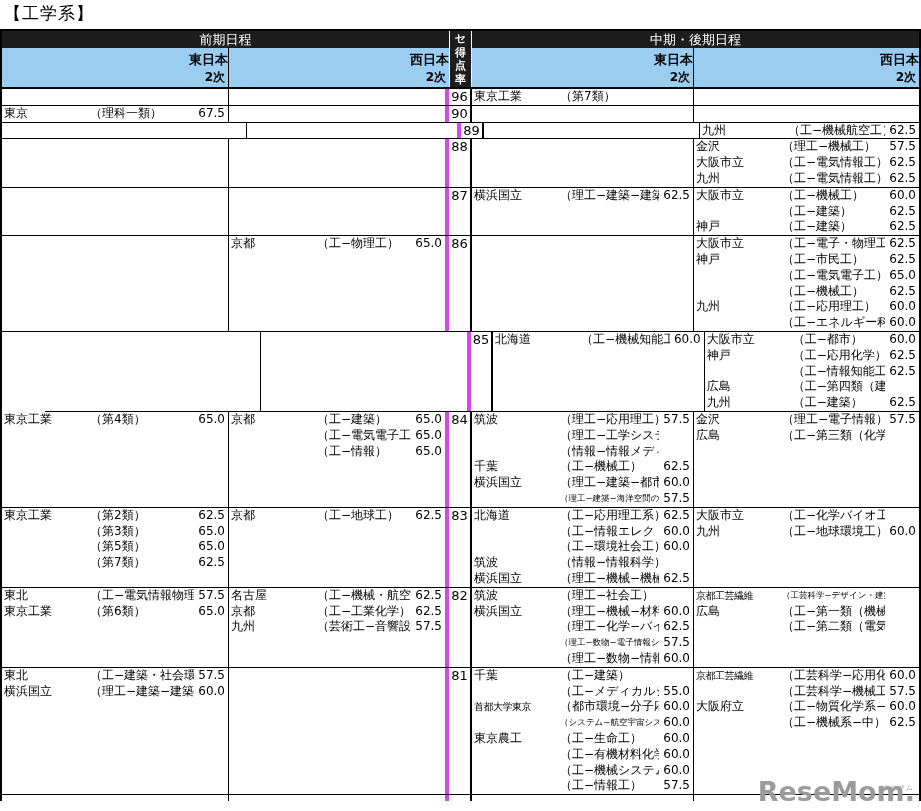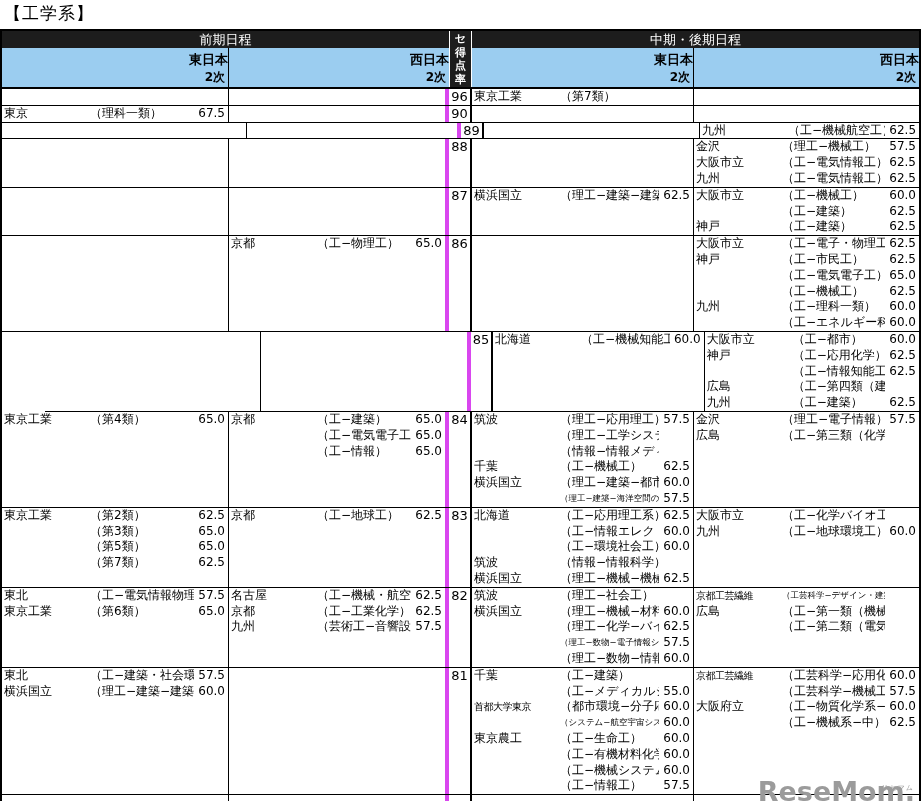--- a/index.html
+++ b/index.html
@@ -191,21 +191,21 @@
             <span class="p">（工−電気電子工）</span>
             <span class="s">65.0</span>
           </div>
           <div class="line">
             <span class="u"></span>
             <span class="p">（工−機械工）</span>
             <span class="s">62.5</span>
           </div>
           <div class="line">
             <span class="u">九州</span>
-            <span class="p">（工−理科一類）</span>
+            <span class="p">（工−応用理工）</span>
             <span class="s">60.0</span>
           </div>
           <div class="line">
             <span class="u"></span>
             <span class="p">（工−エネルギー科学）</span>
             <span class="s">60.0</span>
           </div>
         </div>
       </div>
       <div class="block-row" style="height: 79px; margin-left: 43px;">

